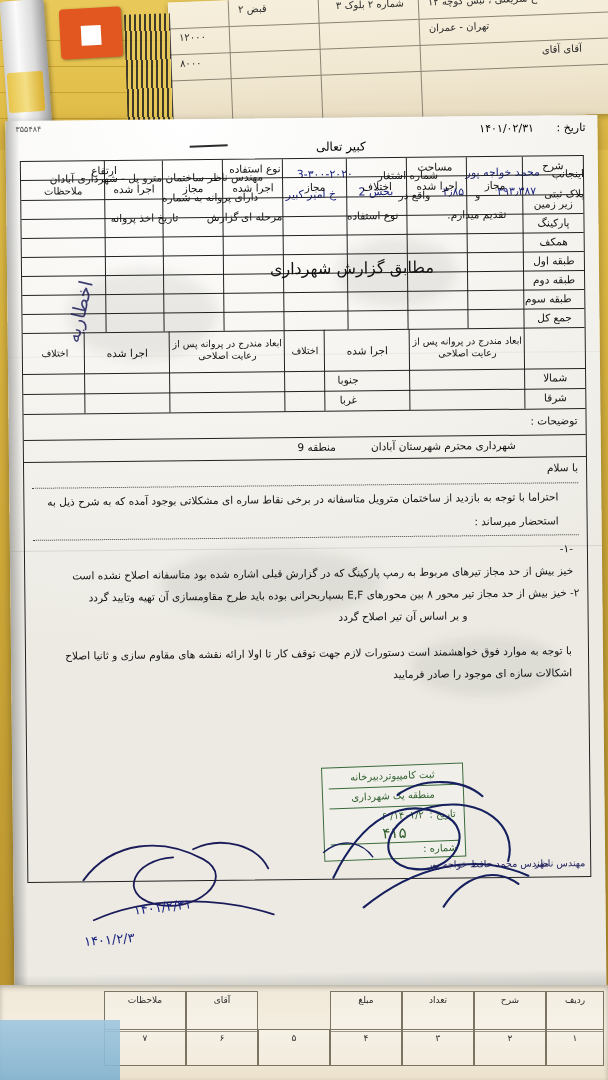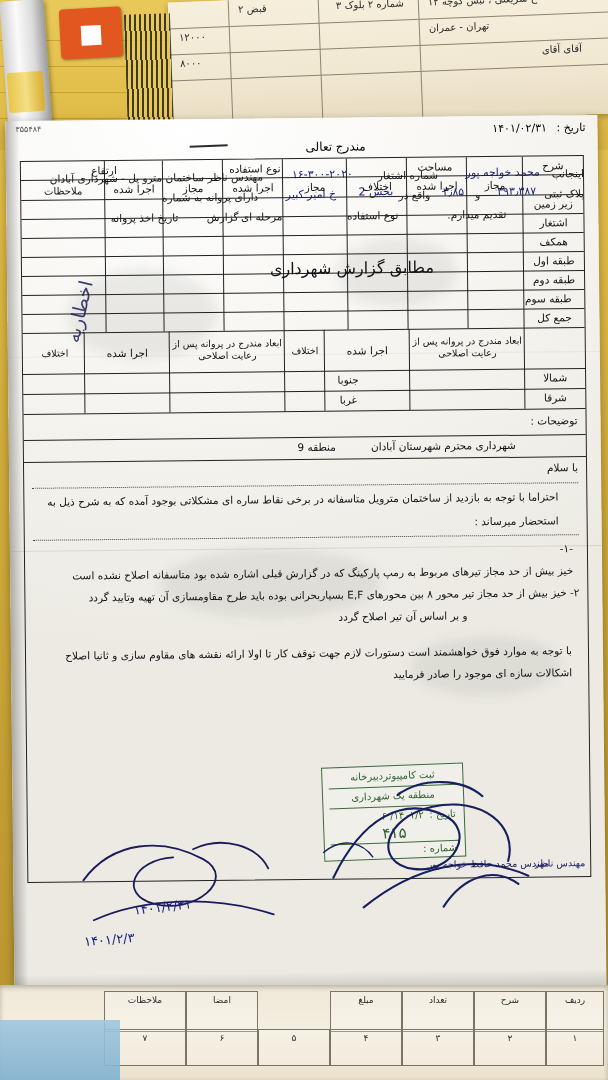--- a/index.html
+++ b/index.html
@@ -329,30 +329,30 @@
     <div class="smudge" style="left:330px;top:120px;width:120px;height:70px"></div>
     <div class="smudge" style="left:150px;top:430px;width:220px;height:70px"></div>
     <div class="smudge" style="left:400px;top:520px;width:150px;height:60px"></div>
     <div class="fold" style="left:0;top:430px;width:592px;height:1px"></div>
     <div class="fold" style="left:0;top:236px;width:592px;height:1px;opacity:.45"></div>
 
     <div class="doc-no">۳۵۵۴۸۴</div>
 
     <div class="date-line">
       <span>تاریخ :</span>
-      <span style="margin-right:6px">۱۴۰۱/۰۲/۳۱</span>
+      <span style="margin-right:19px">۱۴۰۱/۰۲/۳۱</span>
     </div>
 
-    <div class="besmellah">مندرج تعالی</div>
+    <div class="besmellah">کبیر تعالی</div>
     <div class="dash"></div>
 
     <div class="lbl" style="right:14px;top:52px">اینجانب</div>
     <div class="hand" style="right:58px;top:50px">محمد خواجه پور</div>
     <div class="lbl" style="right:160px;top:52px">شماره اشتغار</div>
-    <div class="hand" style="right:245px;top:50px">۱۶-۳۰۰-۲۰۲۰</div>
+    <div class="hand" style="right:245px;top:50px">3-۳۰۰-۲۰۲۰</div>
     <div class="lbl" style="right:335px;top:52px">مهندس ناظر ساختمان مترو پل - شهرداری آبادان</div>
 
     <div class="lbl" style="right:14px;top:72px">پلاک ثبتی</div>
     <div class="hand" style="right:62px;top:69px">۳۹۳٫۳۸۷</div>
     <div class="lbl" style="right:118px;top:72px">و</div>
     <div class="hand" style="right:134px;top:69px">۳٫۸۵</div>
     <div class="lbl" style="right:168px;top:72px">واقع در</div>
     <div class="hand" style="right:205px;top:68px">بخش 2</div>
     <div class="hand" style="right:262px;top:70px">خ امیر کبیر</div>
     <div class="lbl" style="right:340px;top:72px">دارای پروانه به شماره</div>
@@ -400,21 +400,21 @@
 
       <div class="cellbox" style="right:60px;top:22px;width:56px">مجاز</div>
       <div class="cellbox" style="right:116px;top:22px;width:60px">اجرا شده</div>
       <div class="cellbox" style="right:176px;top:22px;width:60px">اختلاف</div>
       <div class="cellbox" style="right:236px;top:22px;width:64px">مجاز</div>
       <div class="cellbox" style="right:300px;top:22px;width:60px">اجرا شده</div>
       <div class="cellbox" style="right:360px;top:22px;width:60px">مجاز</div>
       <div class="cellbox" style="right:420px;top:22px;width:58px">اجرا شده</div>
 
       <div class="cellbox" style="right:0;top:41px;width:60px">زیر زمین</div>
-      <div class="cellbox" style="right:0;top:60px;width:60px">اشتغار</div>
+      <div class="cellbox" style="right:0;top:60px;width:60px">پارکینگ</div>
       <div class="cellbox" style="right:0;top:79px;width:60px">همکف</div>
       <div class="cellbox" style="right:0;top:98px;width:60px">طبقه اول</div>
       <div class="cellbox" style="right:0;top:117px;width:60px">طبقه دوم</div>
       <div class="cellbox" style="right:0;top:136px;width:72px">طبقه سوم</div>
       <div class="cellbox" style="right:0;top:155px;width:60px">جمع کل</div>
 
       <div class="big-hand" style="right:150px;top:100px">مطابق گزارش شهرداری</div>
 
       <div class="vr" style="right:60px;top:171px;height:81px"></div>
       <div class="vr" style="right:175px;top:171px;height:81px"></div>
@@ -494,21 +494,21 @@
     <div class="sig-name" style="right:20px;top:742px">مهندس ناظر</div>
     <div class="hand" style="left:120px;top:780px;font-size:13px;transform:rotate(-6deg)">۱۴۰۱/۲/۳۱</div>
     <div class="hand" style="left:70px;top:812px;font-size:13px;transform:rotate(-4deg)">۱۴۰۱/۲/۳</div>
   </div>
 
   <div class="bottom-form">
     <div class="cell" style="right:4px;top:6px;width:56px;height:36px">ردیف</div>
     <div class="cell" style="right:62px;top:6px;width:70px;height:36px">شرح</div>
     <div class="cell" style="right:206px;top:6px;width:70px;height:36px">مبلغ</div>
     <div class="cell" style="right:134px;top:6px;width:70px;height:36px">تعداد</div>
-    <div class="cell" style="right:350px;top:6px;width:70px;height:36px">امضا</div>
+    <div class="cell" style="right:350px;top:6px;width:70px;height:36px">آقای</div>
     <div class="cell" style="right:422px;top:6px;width:80px;height:36px">ملاحظات</div>
 
     <div class="cell" style="right:4px;top:44px;width:56px;height:32px">۱</div>
     <div class="cell" style="right:62px;top:44px;width:70px;height:32px">۲</div>
     <div class="cell" style="right:134px;top:44px;width:70px;height:32px">۳</div>
     <div class="cell" style="right:206px;top:44px;width:70px;height:32px">۴</div>
     <div class="cell" style="right:278px;top:44px;width:70px;height:32px">۵</div>
     <div class="cell" style="right:350px;top:44px;width:70px;height:32px">۶</div>
     <div class="cell" style="right:422px;top:44px;width:80px;height:32px">۷</div>
   </div>

